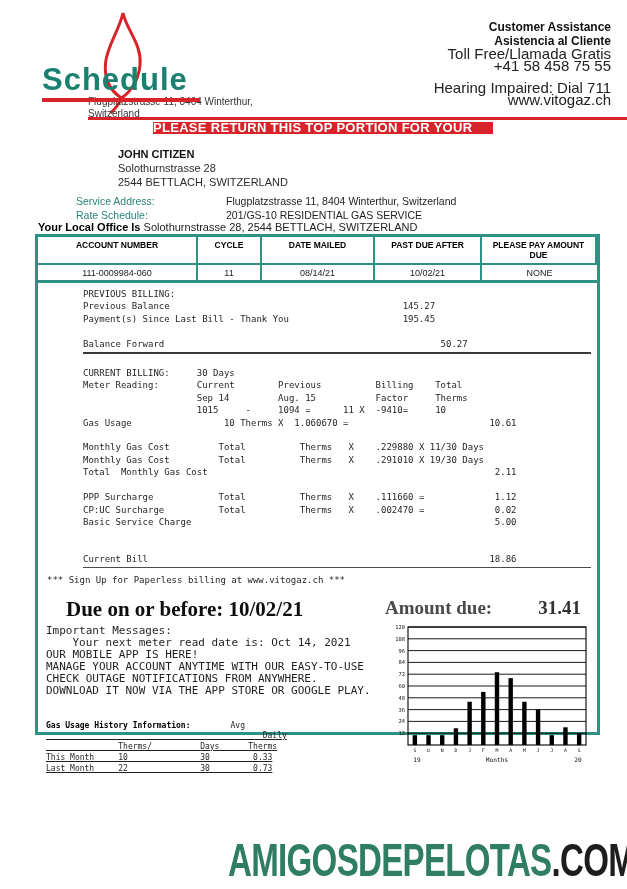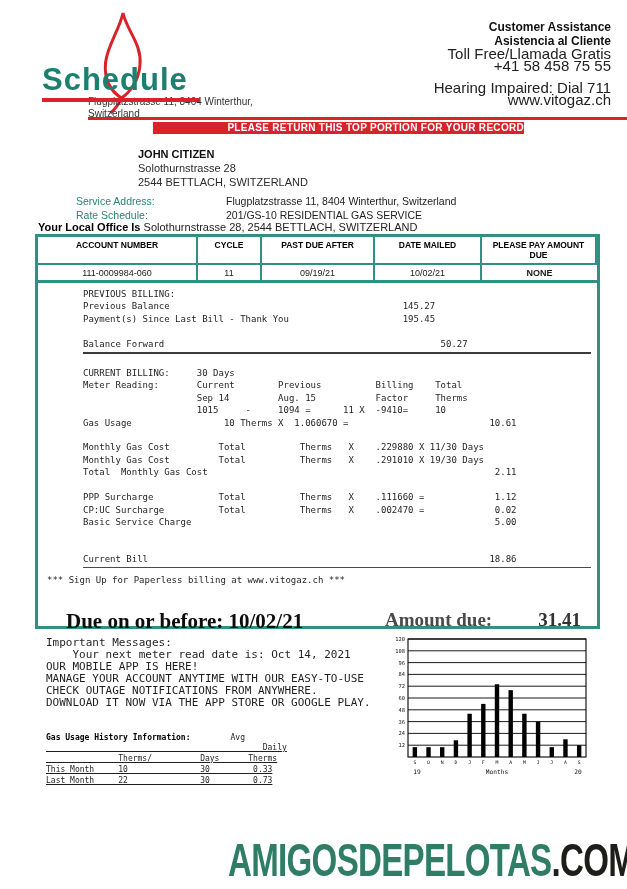--- a/index.html
+++ b/index.html
@@ -7,53 +7,53 @@
         font-family:"Liberation Sans",sans-serif;color:#1c1c1c;}
 
   
   .logo-block{position:absolute;left:40px;top:10px;width:170px;height:110px;}
   .flame{position:absolute;left:52px;top:0;z-index:0;}
   .logo-text{position:absolute;left:2px;top:52px;z-index:2;font-weight:bold;
              font-size:31px;letter-spacing:1px;color:#1b806f;font-family:"Liberation Sans",sans-serif;}
   .logo-bar{position:absolute;left:2px;top:88px;width:158px;height:4px;background:#d8232a;z-index:1;}
   .brand-address{position:absolute;left:88px;top:96px;font-size:10px;line-height:12px;color:#333;}
   .red-line{position:absolute;left:88px;top:117px;right:0;height:3px;background:#d8232a;}
-  .return-banner{position:absolute;left:153px;top:122px;width:371px;height:12px;background:#d8232a;
-                 color:#fff;font-size:10px;font-weight:bold;text-align:right;line-height:12px;letter-spacing:.3px;}
+  .return-banner{position:absolute;left:153px;top:122px;width:340px;height:12px;background:#d8232a;
+                 color:#fff;font-size:13px;font-weight:bold;text-align:left;line-height:12px;letter-spacing:.3px;}
   .assist{position:absolute;right:16px;top:20px;text-align:right;}
   .assist .t{font-size:12px;font-weight:bold;line-height:14px;color:#111;}
   .assist .s{font-size:15px;line-height:12px;color:#222;}
   .assist .gap{height:10px;}
 
   
-  .recipient{position:absolute;left:118px;top:147px;font-size:11px;line-height:14px;color:#2b2b2b;margin-left:20px;}
+  .recipient{position:absolute;left:118px;top:147px;font-size:11px;line-height:14px;color:#2b2b2b;}
   .recipient .nm{font-weight:bold;color:#111;}
   .svc{position:absolute;left:76px;top:194px;font-size:10.5px;line-height:14px;}
   .svc .row{display:flex;}
   .svc .lbl{width:150px;color:#2a8476;}
   .svc .val{color:#1d1d1d;}
   .local{position:absolute;left:38px;top:221px;font-size:11px;}
   .local .lbl{font-weight:bold;color:#000;}
   .local .val{color:#222;}
 
   
-  .bill-box{position:absolute;left:35px;top:234px;width:565px;height:395px;
+  .bill-box{position:absolute;left:35px;top:234px;width:565px;height:501px;
             border:3px solid #2f9183;box-sizing:border-box;}
   .acct{display:grid;grid-template-columns:160px 64px 113px 107px auto;}
   .acct .c{border-right:2px solid #2f9183;text-align:center;box-sizing:border-box;}
-  .acct .c:last-child{border-right:none;font-weight:bold;}
+  .acct .c:last-child{border-right:none;}
   .acct .h{font-size:8.5px;font-weight:bold;padding:3px 1px;border-bottom:2px solid #2f9183;color:#000;}
   .acct .v{font-size:9px;padding:2.5px 1px;border-bottom:3px solid #2f9183;color:#1a1a1a;}
   pre{margin:0;font-family:"DejaVu Sans Mono",monospace;color:#1f1f1f;}
   .bpre{font-size:9px;line-height:12.4px;padding:5px 0 0 45px;}
   .rule{border-top:2px solid #3a3a3a;margin:2px 6px 1px 45px;}
   .rule2{border-top:1.5px solid #4a4a4a;margin:1px 6px 2px 45px;}
   .paperless{font-size:9px;padding:5px 0 0 9px;font-family:"DejaVu Sans Mono",monospace;color:#1f1f1f;}
 
-  .bottom{display:flex;margin-top:16px;}
+  .bottom{display:flex;margin-top:4px;}
   .bleft{width:338px;}
   .bright{flex:1;}
   .due{font-family:"Liberation Serif",serif;font-weight:bold;font-size:21px;color:#0d0d0d;
        margin:8px 0 3px 28px;}
   .msg{font-size:11px;line-height:12px;margin-left:8px;}
   .hist{margin:24px 0 0 8px;}
   .hist-head{display:flex;font-family:"DejaVu Sans Mono",monospace;font-size:8px;}
   .hist-head .hh{font-weight:bold;color:#000;}
   .hist-head .avg{margin-left:40px;}
   .hpre{font-size:8px;line-height:11px;text-decoration:underline;}
@@ -121,26 +121,26 @@
   </div>
   <div class="local">
     <span class="lbl">Your Local Office Is</span>
     <span class="val">Solothurnstrasse 28, 2544 BETTLACH, SWITZERLAND</span>
   </div>
 
   <div class="bill-box">
     <div class="acct">
       <div class="c h">ACCOUNT NUMBER</div>
       <div class="c h">CYCLE</div>
+      <div class="c h">DATE MAILED</div>
       <div class="c h">PAST DUE AFTER</div>
-      <div class="c h">DATE MAILED</div>
       <div class="c h">PLEASE PAY AMOUNT DUE</div>
       <div class="c v">111-0009984-060</div>
       <div class="c v">11</div>
-      <div class="c v">09/19/21</div>
+      <div class="c v">08/14/21</div>
       <div class="c v">10/02/21</div>
       <div class="c v">NONE</div>
     </div>
 
     <pre class="bpre">PREVIOUS BILLING:
 Previous Balance                                           145.27
 Payment(s) Since Last Bill - Thank You                     195.45
 
 Balance Forward                                                   50.27</pre>
     <div class="rule"></div>

